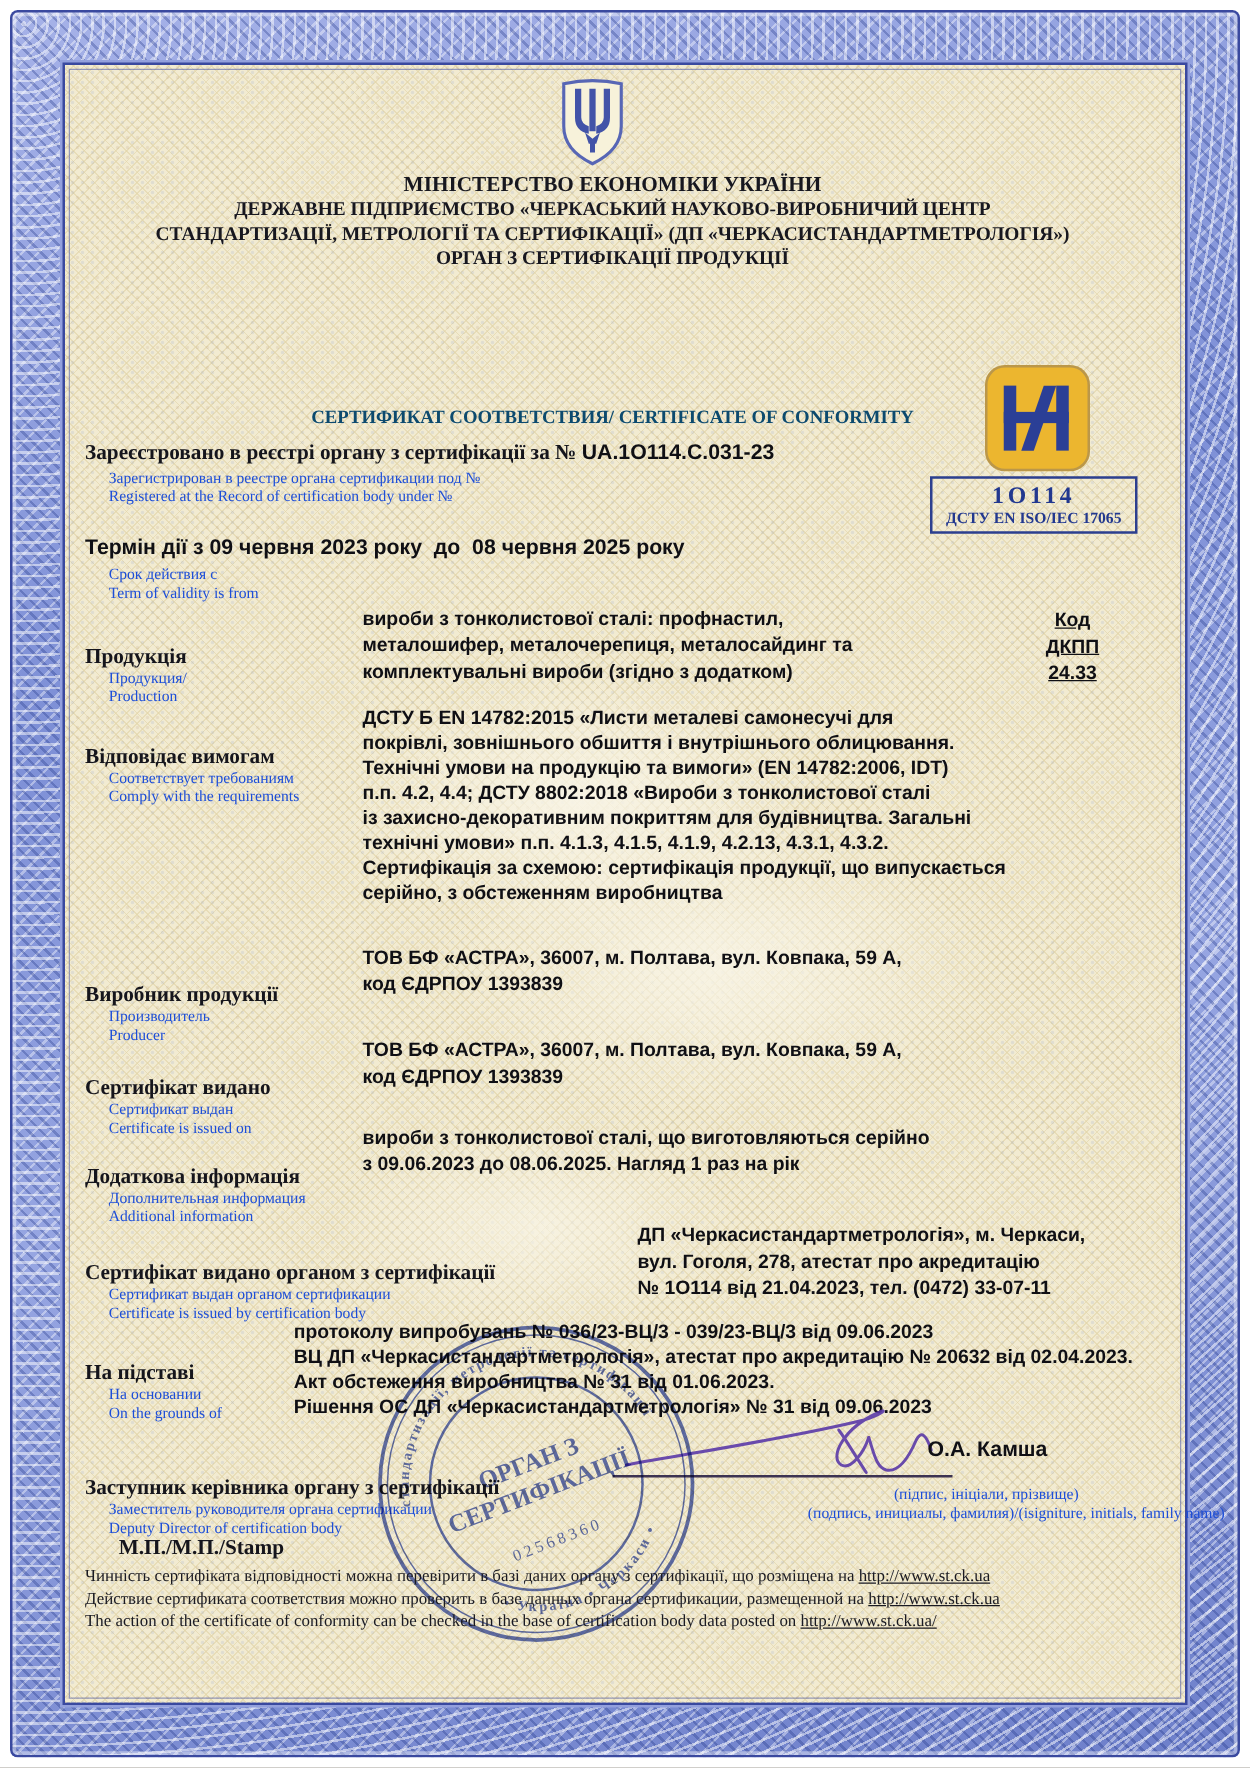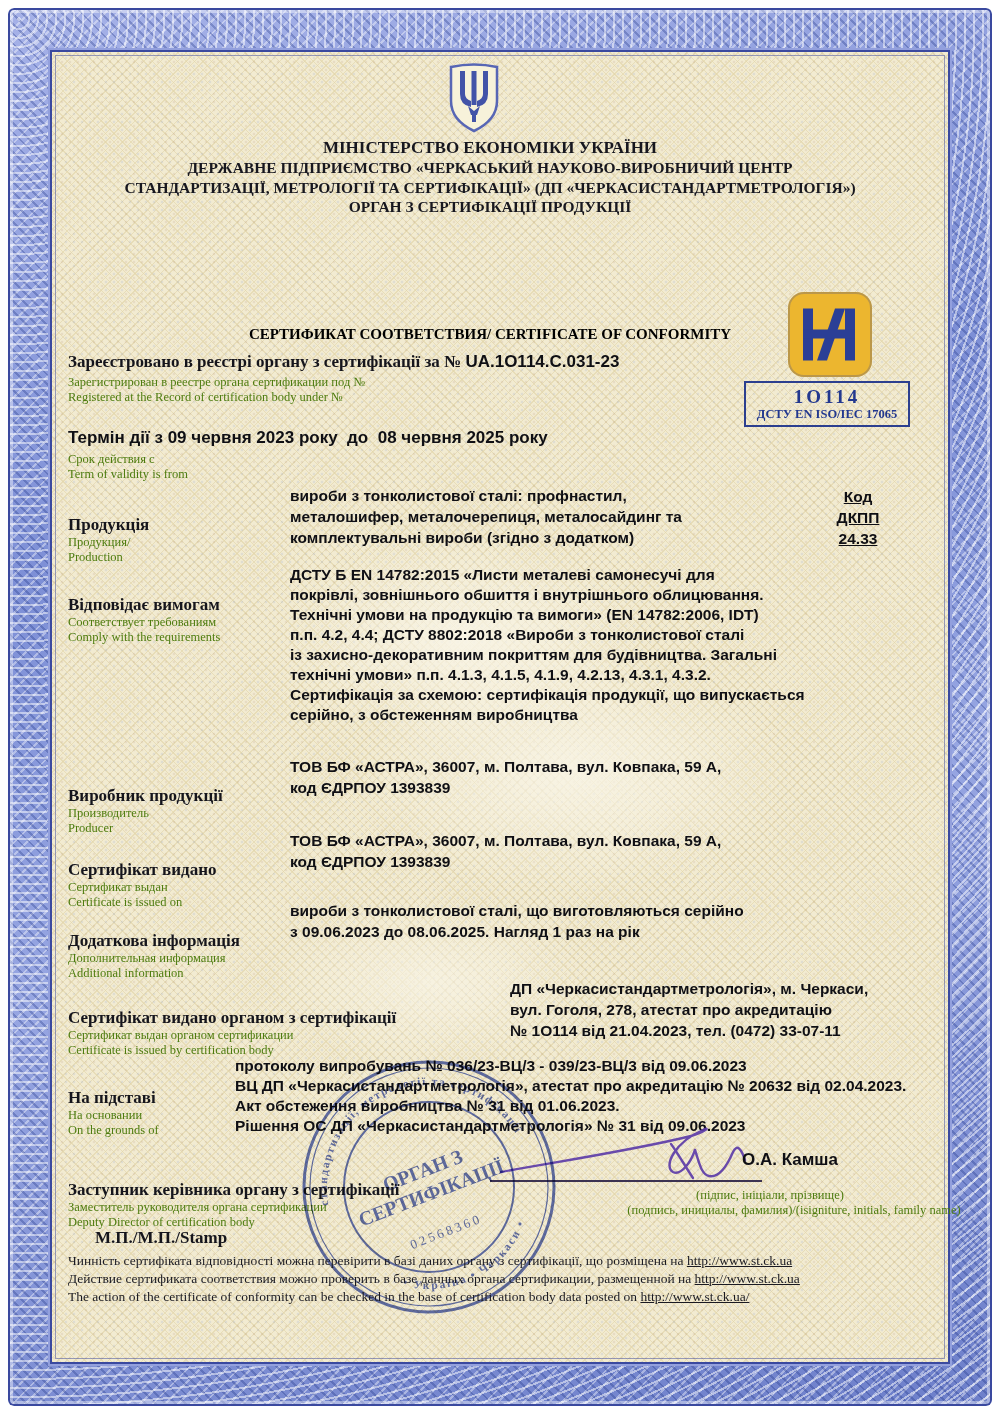--- a/index.html
+++ b/index.html
@@ -29,23 +29,23 @@
     background:
       radial-gradient(ellipse 270px 150px at 46% 45%, rgba(249,245,231,.9), transparent 70%),
       radial-gradient(ellipse 310px 170px at 58% 55%, rgba(249,245,231,.85), transparent 70%),
       radial-gradient(ellipse 230px 120px at 42% 71%, rgba(249,245,231,.7), transparent 70%);}
   .abs{position:absolute;}
   .ctr{text-align:center;}
   
   .hdr1{font:bold 17px/21px "Liberation Serif",serif;color:#17171f;}
   .hdr2{font:bold 15.5px/19.5px "Liberation Serif",serif;color:#17171f;}
   .title{font:bold 34px/36px "Liberation Serif",serif;letter-spacing:1px;color:#121218;}
-  .subtitle{font:bold 15px/18px "Liberation Serif",serif;color:#000000;}
+  .subtitle{font:bold 15px/18px "Liberation Serif",serif;color:#0c4a6e;}
   .lbl{font:bold 17px/20px "Liberation Serif",serif;color:#15151c;margin-top:28px;}
-  .sub{font:12.5px/15px "Liberation Serif",serif;color:#4d7c0f;}
+  .sub{font:12.5px/15px "Liberation Serif",serif;color:#1d4ed8;margin-left:19px;}
   .val{font:bold 15.5px/21px "Liberation Sans",sans-serif;color:#0f0f14;white-space:pre-line;}
   .val20{line-height:20px;}
   .regnum{font:bold 17px "Liberation Sans",sans-serif;color:#0f0f14;}
   .term{font:bold 17px "Liberation Sans",sans-serif;color:#0f0f14;white-space:pre-wrap;}
   .foot{font:13.5px/18px "Liberation Serif",serif;color:#1a1a22;}
   .link{text-decoration:underline;}
   
   .naau{position:absolute;left:788px;top:292px;width:84px;height:85px;background:#ecb62f;
         border-radius:16px;box-shadow:inset 0 0 0 2px rgba(40,60,150,.25);}
   .idbox{position:absolute;left:744px;top:381px;width:162px;height:42px;border:2px solid #2c3f8f;

